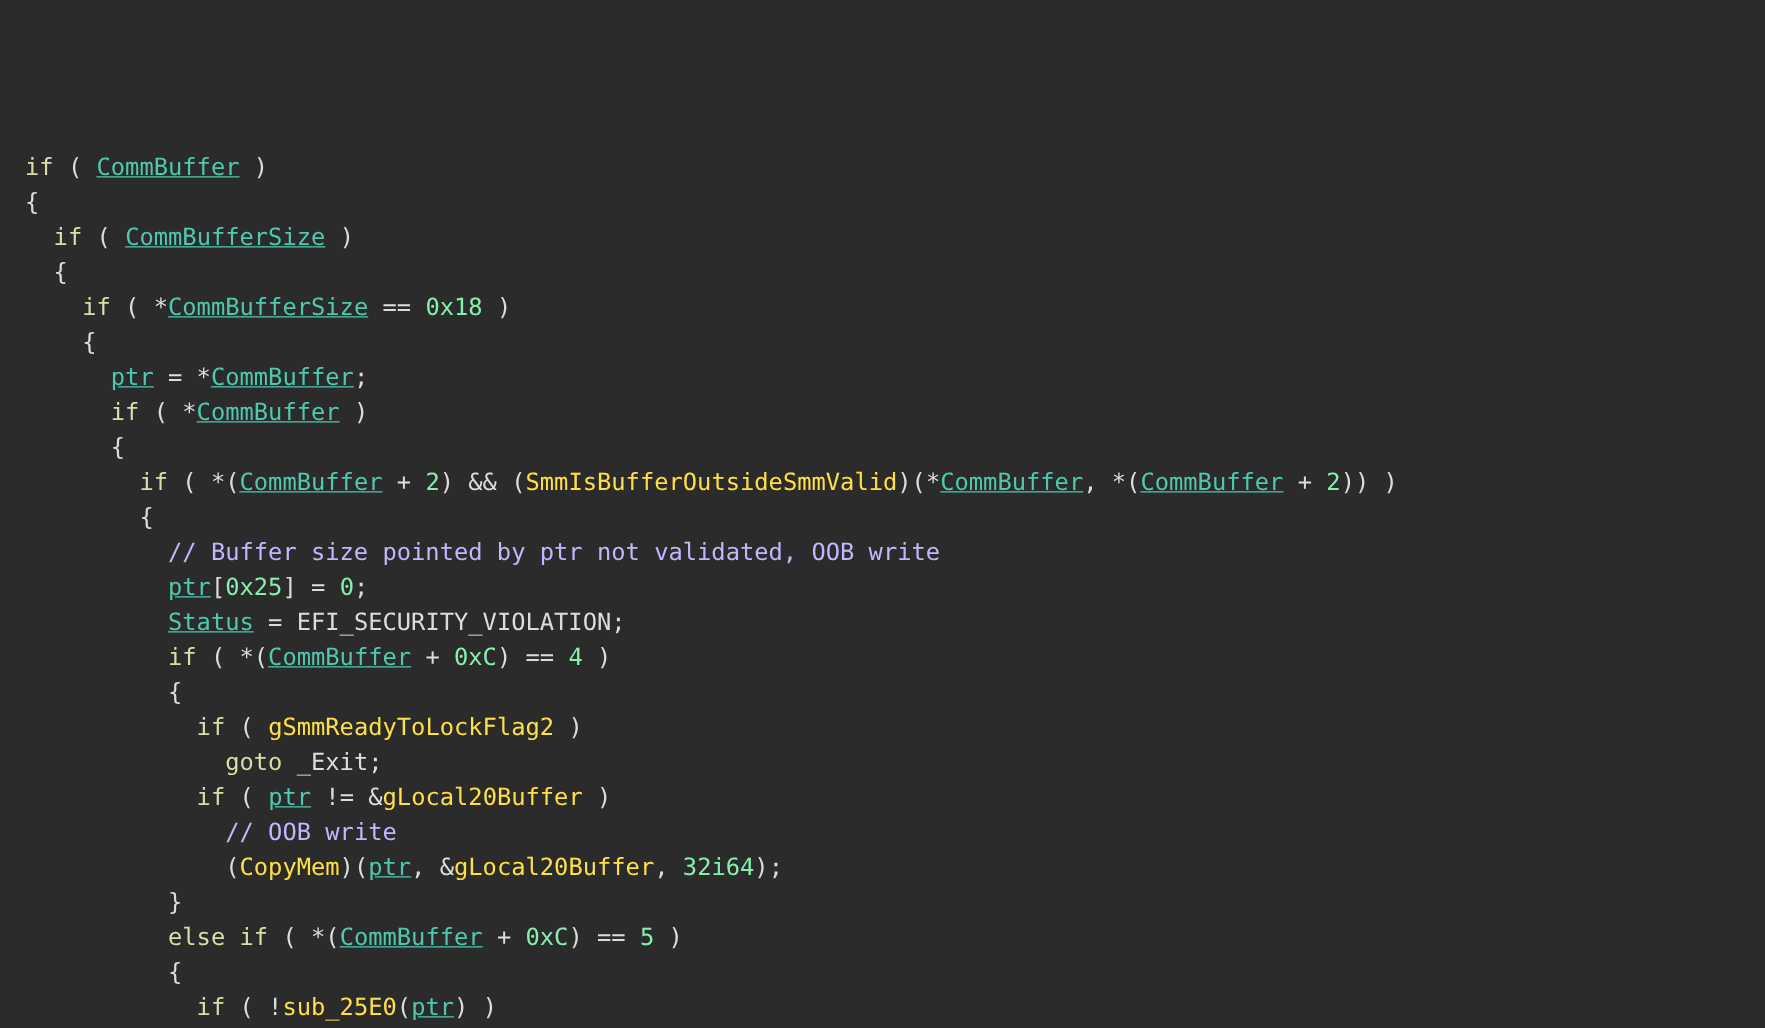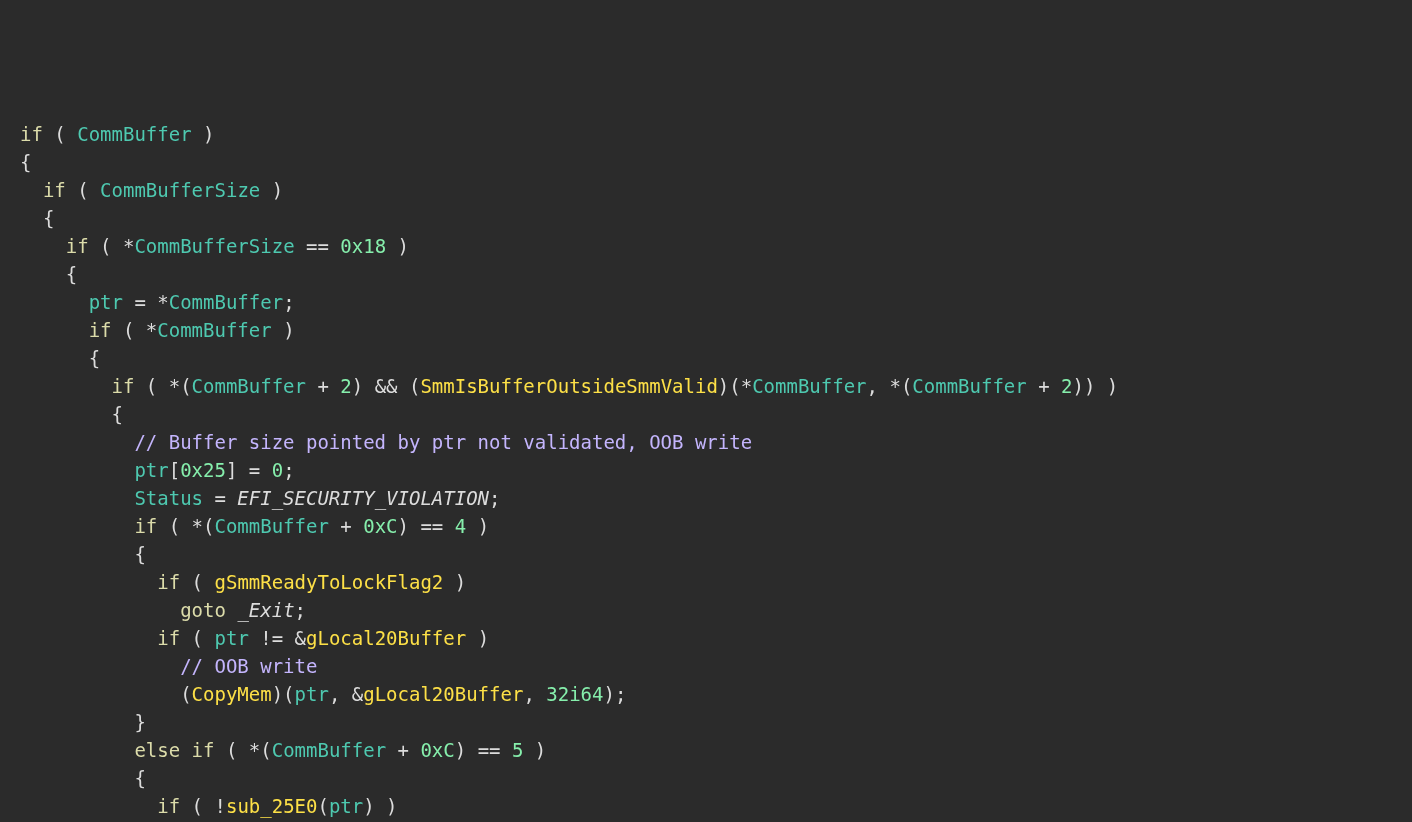--- a/index.html
+++ b/index.html
@@ -7,26 +7,26 @@
     padding: 8px 20px;
     background: #2b2b2b;
     font-family: "Menlo", "Consolas", "DejaVu Sans Mono", monospace;
     font-size: 19px;
     line-height: 28px;
     color: #dcdcdc;
     white-space: pre;
     overflow: hidden;
   }
   .kw    { color: #dcdcaa; margin-top: 40px; } 
-  .id    { color: #4ec9b0; } 
+  .id    { color: #4ec9b0; text-decoration: underline; } 
   .func  { color: #fde047; } 
   .num   { color: #86efac; } 
   .cmnt  { color: #c4b5fd; } 
   .punct { color: #dcdcdc; }
-  .txt   { color: #dcdcdc; font-style: italic; }
+  .txt   { color: #dcdcdc; }
 </style>
 </head>
 <body>
 
 
 
 <div><span class="kw">if</span><span class="punct"> ( </span><span class="id">CommBuffer</span><span class="punct"> )</span>
 <span class="punct">{</span>
 <span class="punct">  </span><span class="kw">if</span><span class="punct"> ( </span><span class="id">CommBufferSize</span><span class="punct"> )</span>
 <span class="punct">  {</span>

